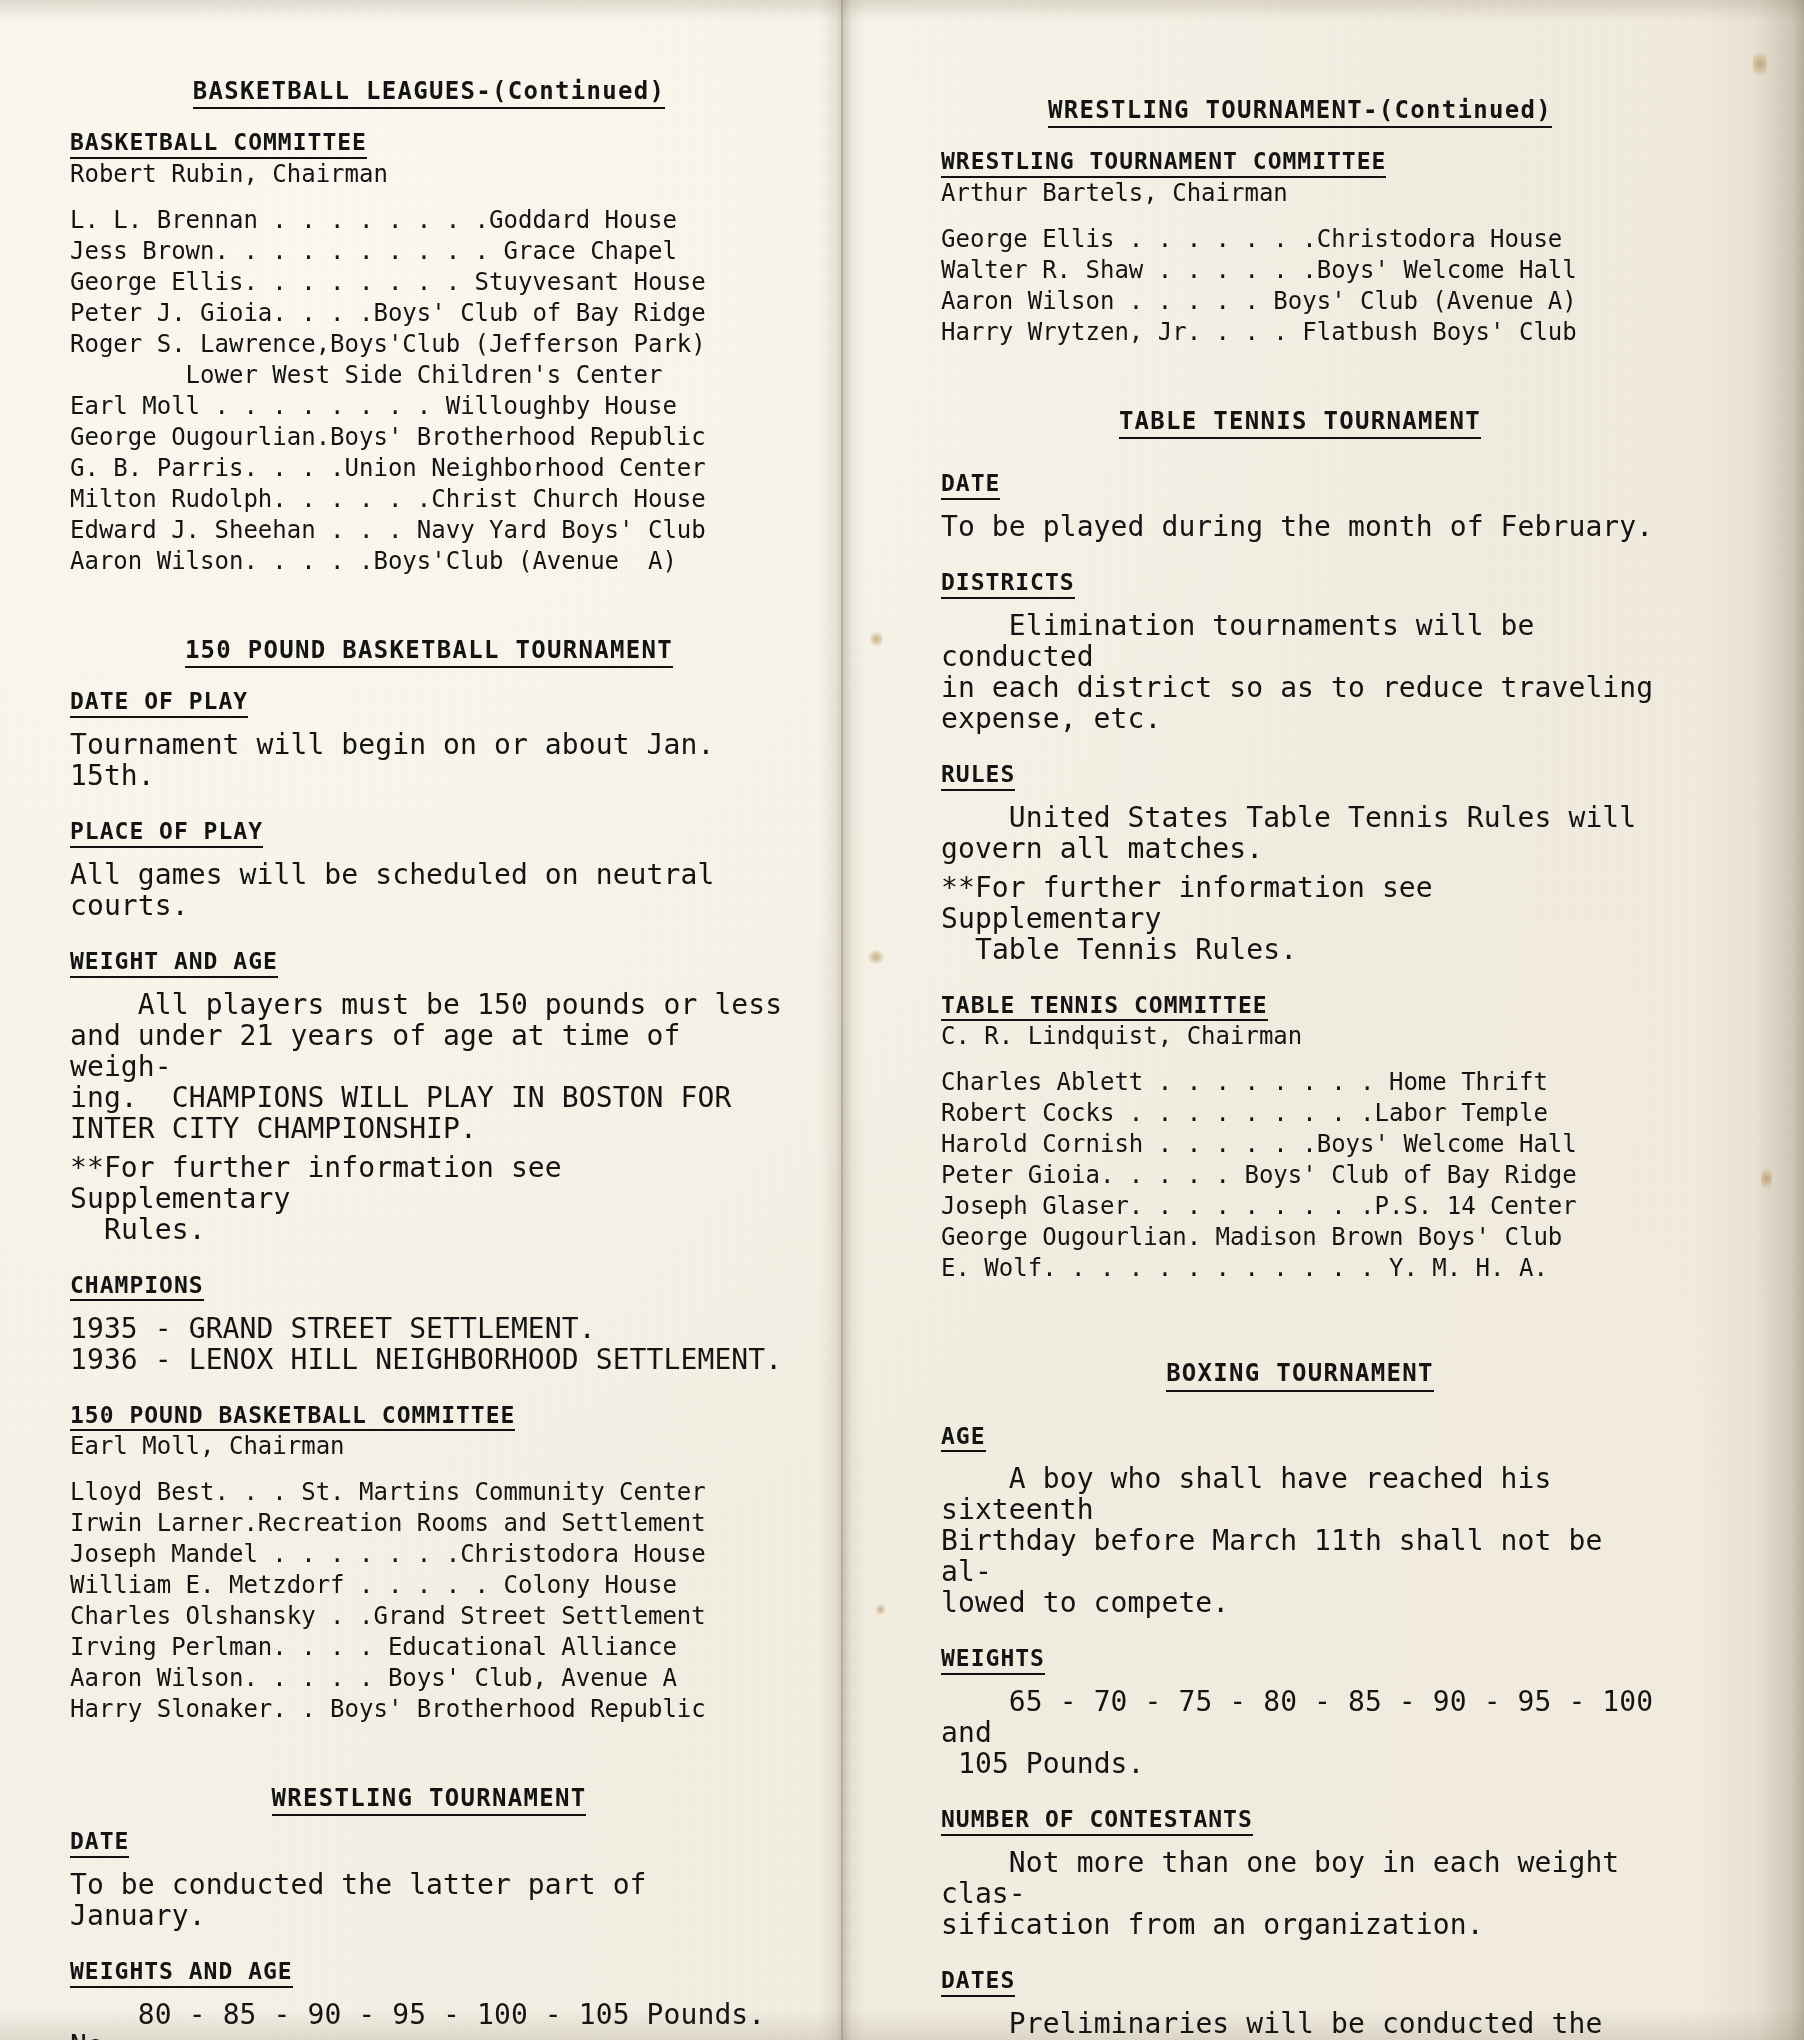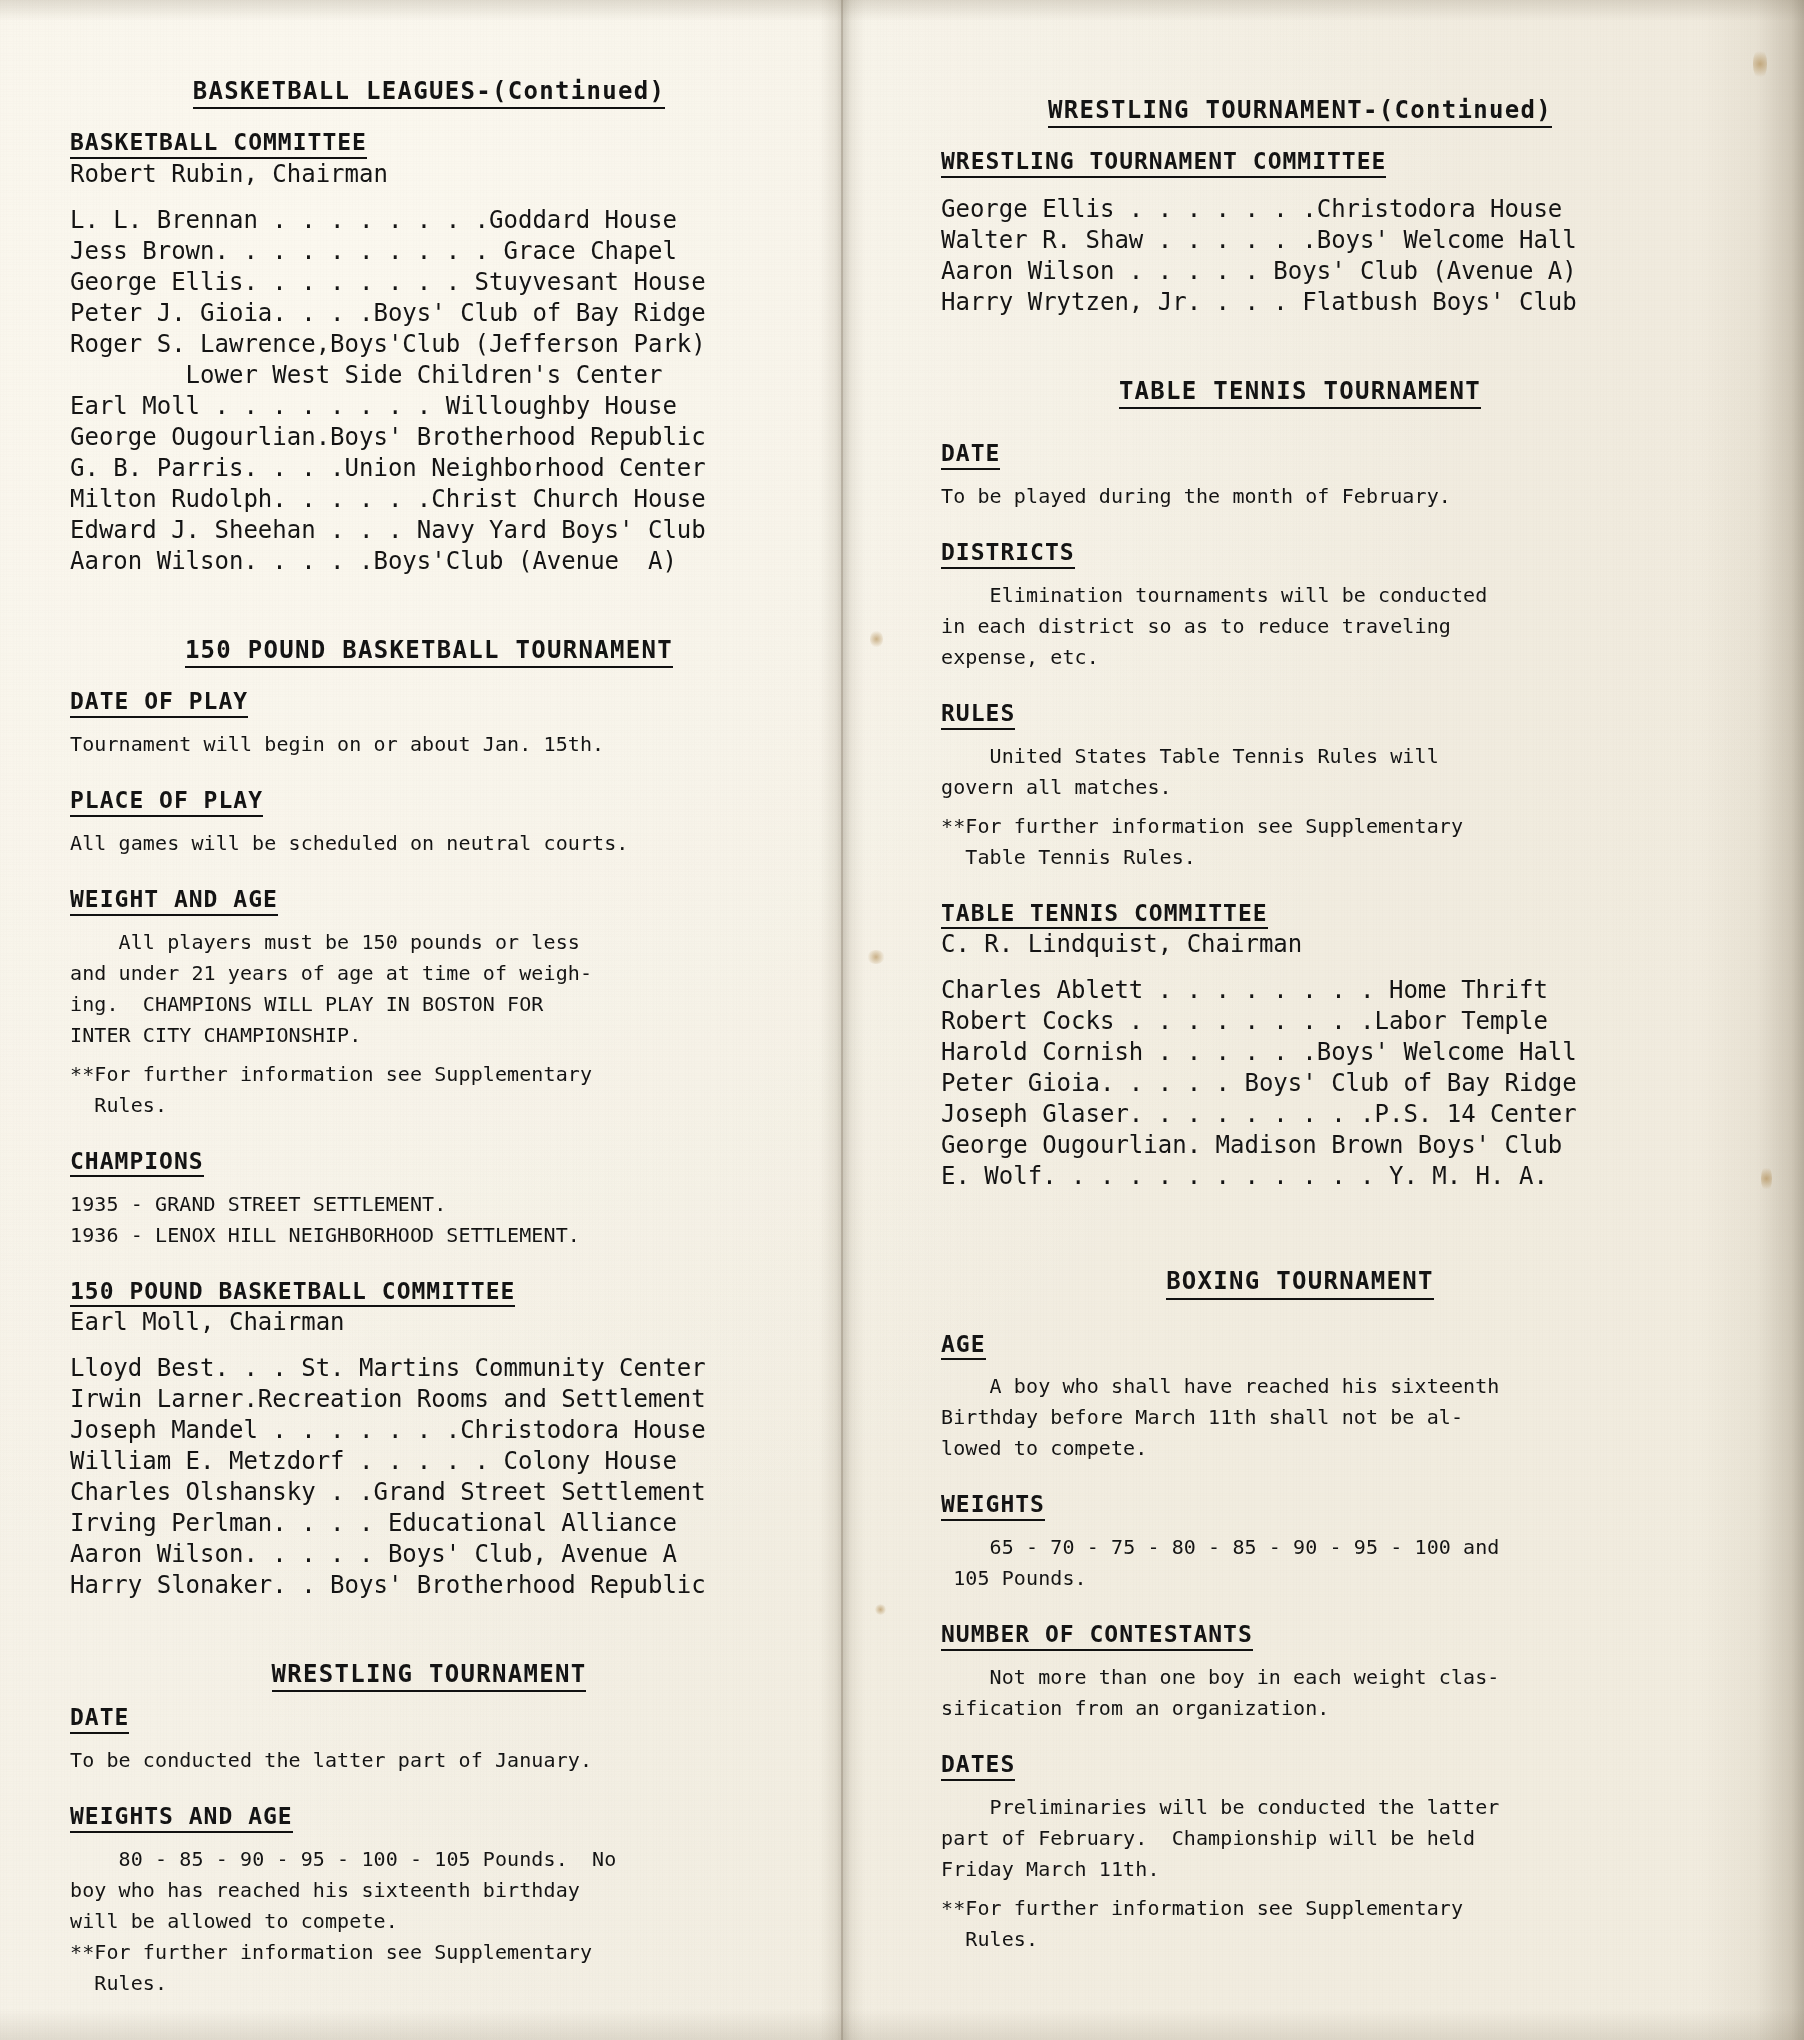--- a/index.html
+++ b/index.html
@@ -116,21 +116,21 @@
     margin: 0;
     padding: 0;
     display: block;
   }
   h3.sec-head .ul {
     display: inline-block;
     border-bottom: 2.4px solid #111;
     padding-bottom: 1.6px;
   }
   .body-para {
-    font-size: 20px;
+    font-size: 28px;
     line-height: 31px;
     letter-spacing: 0.1px;
     margin: 0;
     white-space: pre-wrap;
   }
   .roster {
     margin: 0;
     padding: 0;
     list-style: none;
   }
@@ -284,20 +284,21 @@
   <div class="col col-right" style="top:96px;">
 
     <h1 class="center-head">
       <span class="ul">WRESTLING TOURNAMENT-(Continued)</span>
     </h1>
     <div class="gap-s"></div>
 
     <h3 class="sec-head">
       <span class="ul">WRESTLING TOURNAMENT COMMITTEE</span>
     </h3>
+    <div class="chairman">Arthur Bartels, Chairman</div>
     <div class="gap-s"></div>
     <ul class="roster">
       <li>George Ellis . . . . . . .Christodora House</li>
       <li>Walter R. Shaw . . . . . .Boys' Welcome Hall</li>
       <li>Aaron Wilson . . . . . Boys' Club (Avenue A)</li>
       <li>Harry Wrytzen, Jr. . . . Flatbush Boys' Club</li>
     </ul>
 
     <div class="gap-xl"></div>
 

